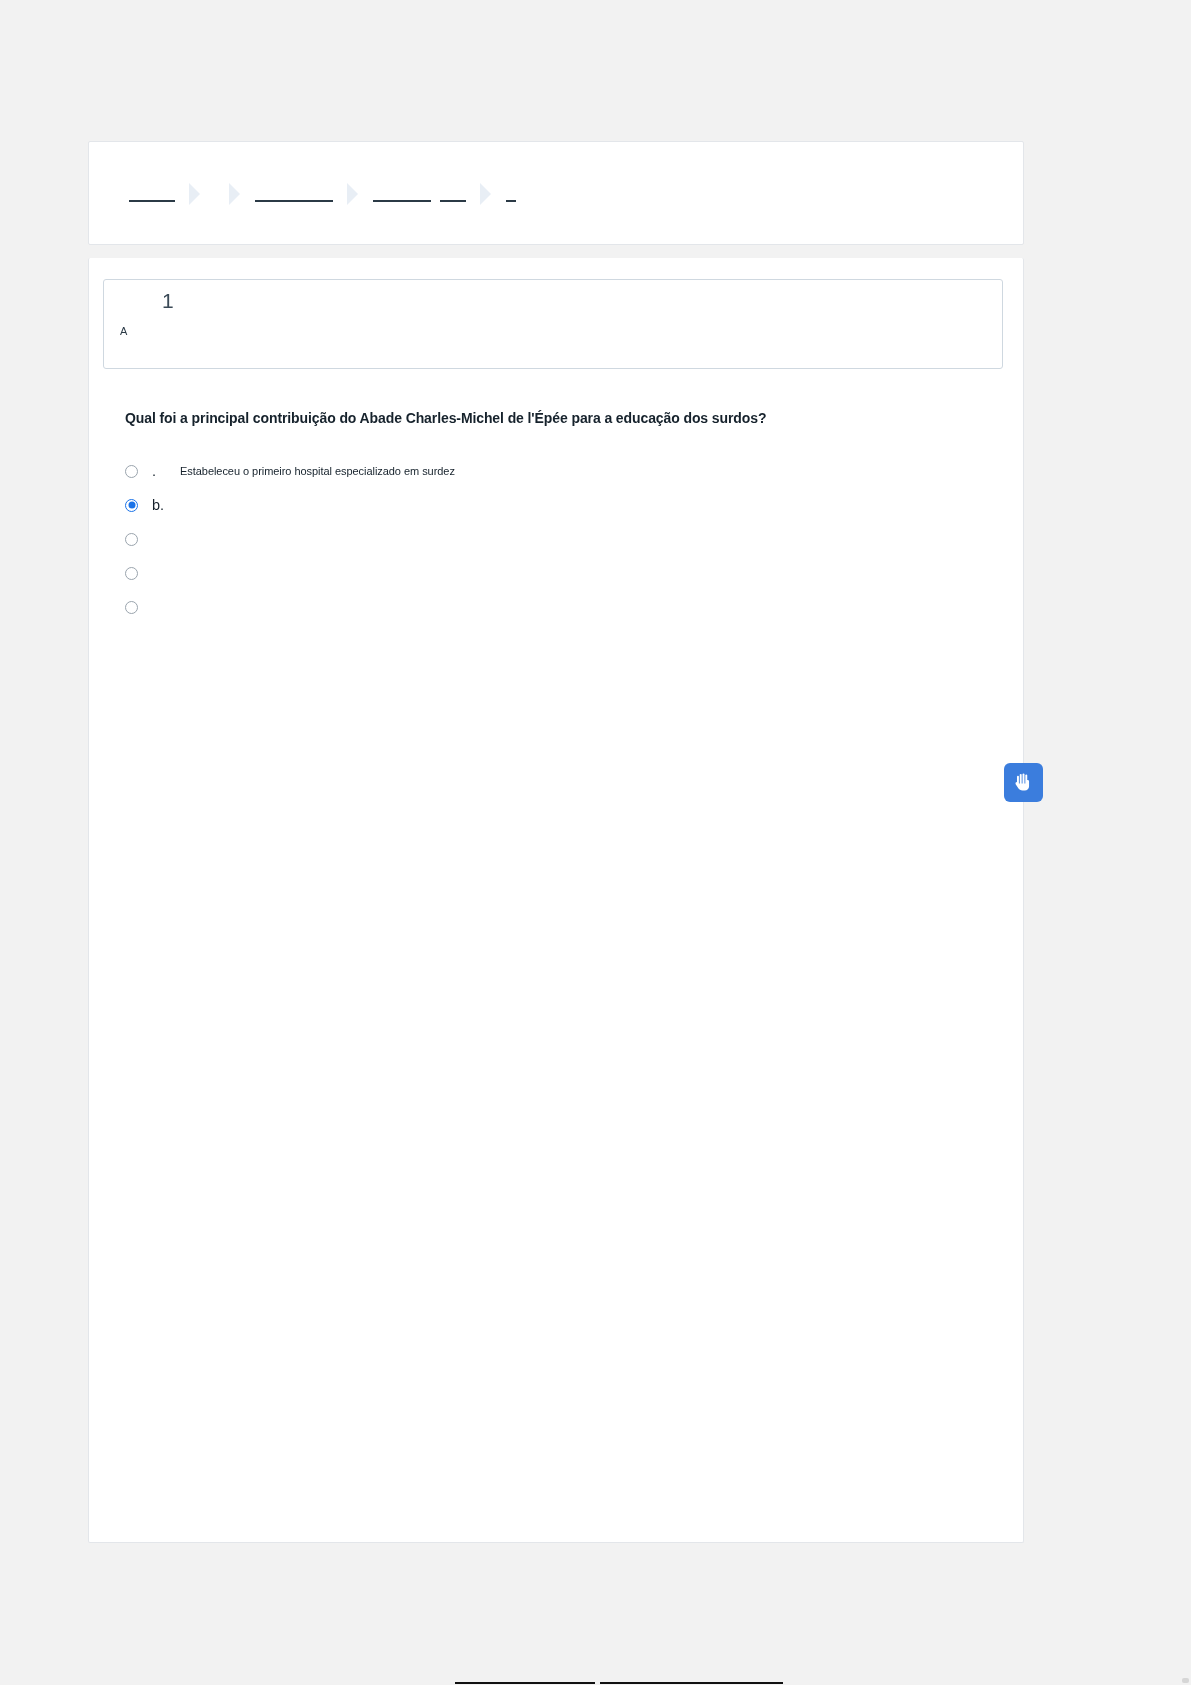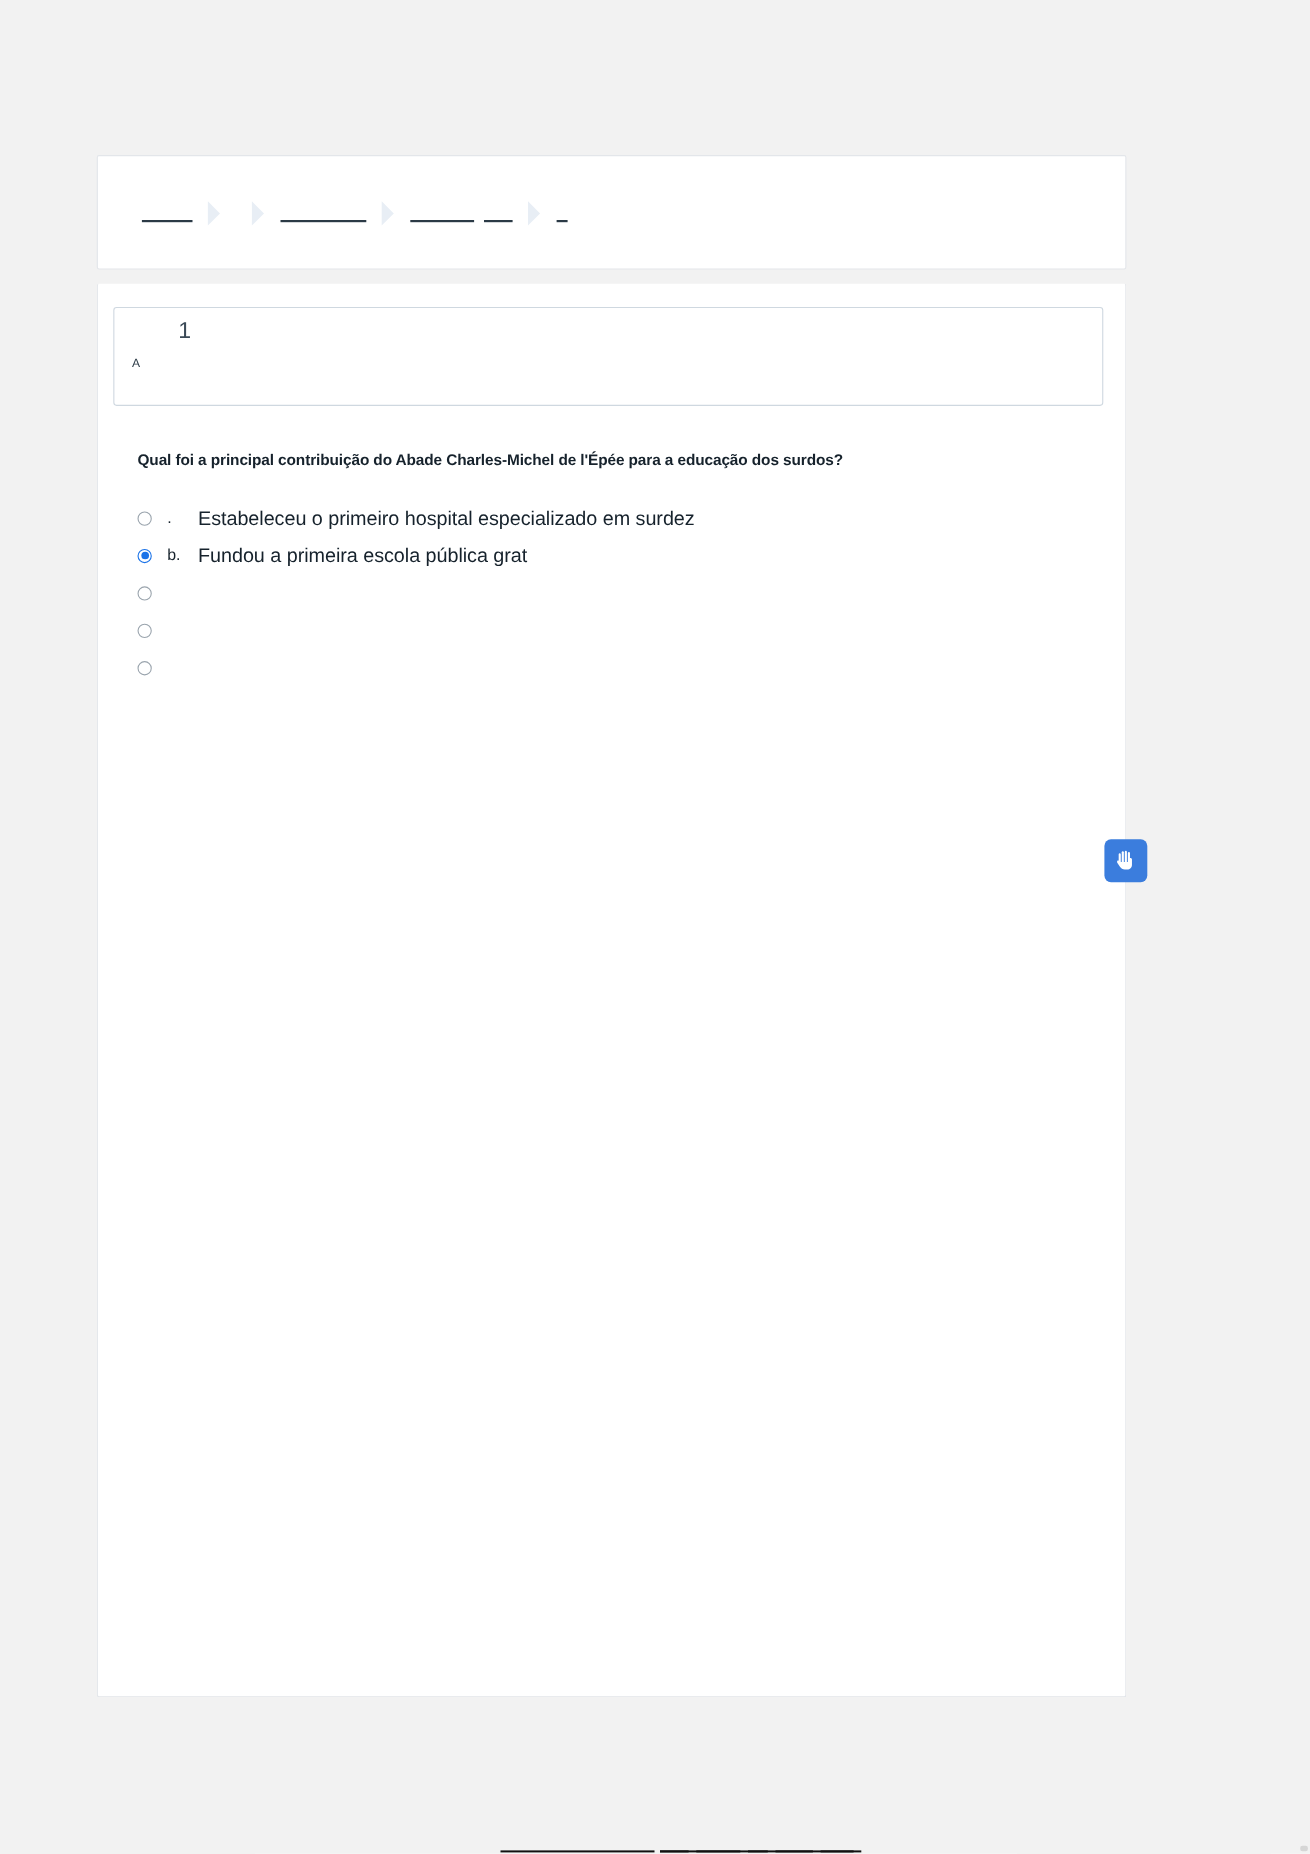--- a/index.html
+++ b/index.html
@@ -159,21 +159,21 @@
   }
   .option-letter {
     flex: 0 0 auto;
     min-width: 18px;
     font-size: 14.5px;
     color: #16222c;
     margin-right: 10px;
   }
   .option-label {
     flex: 1 1 auto;
-    font-size: 18px;
+    font-size: 11px;
     color: #16222c;
     letter-spacing: -0.05px;
   }
 
   
   .fab {
     position: absolute;
     left: 1004px;
     top: 763px;
     width: 39px;
@@ -262,21 +262,20 @@
 
     <div class="options" id="options-list">
         <label class="option-row">
           <span class="radio"></span>
           <span class="option-letter">.</span>
           <span class="option-label">Estabeleceu o primeiro hospital especializado em surdez</span>
         </label>
         <label class="option-row">
           <span class="radio checked"></span>
           <span class="option-letter">b.</span>
-          <span class="option-label">Fundou a primeira escola pública grat</span>
         </label>
         <label class="option-row">
           <span class="radio"></span>
           <span class="option-letter"></span>
           <span class="option-label"></span>
         </label>
         <label class="option-row">
           <span class="radio"></span>
           <span class="option-letter"></span>
           <span class="option-label"></span>

